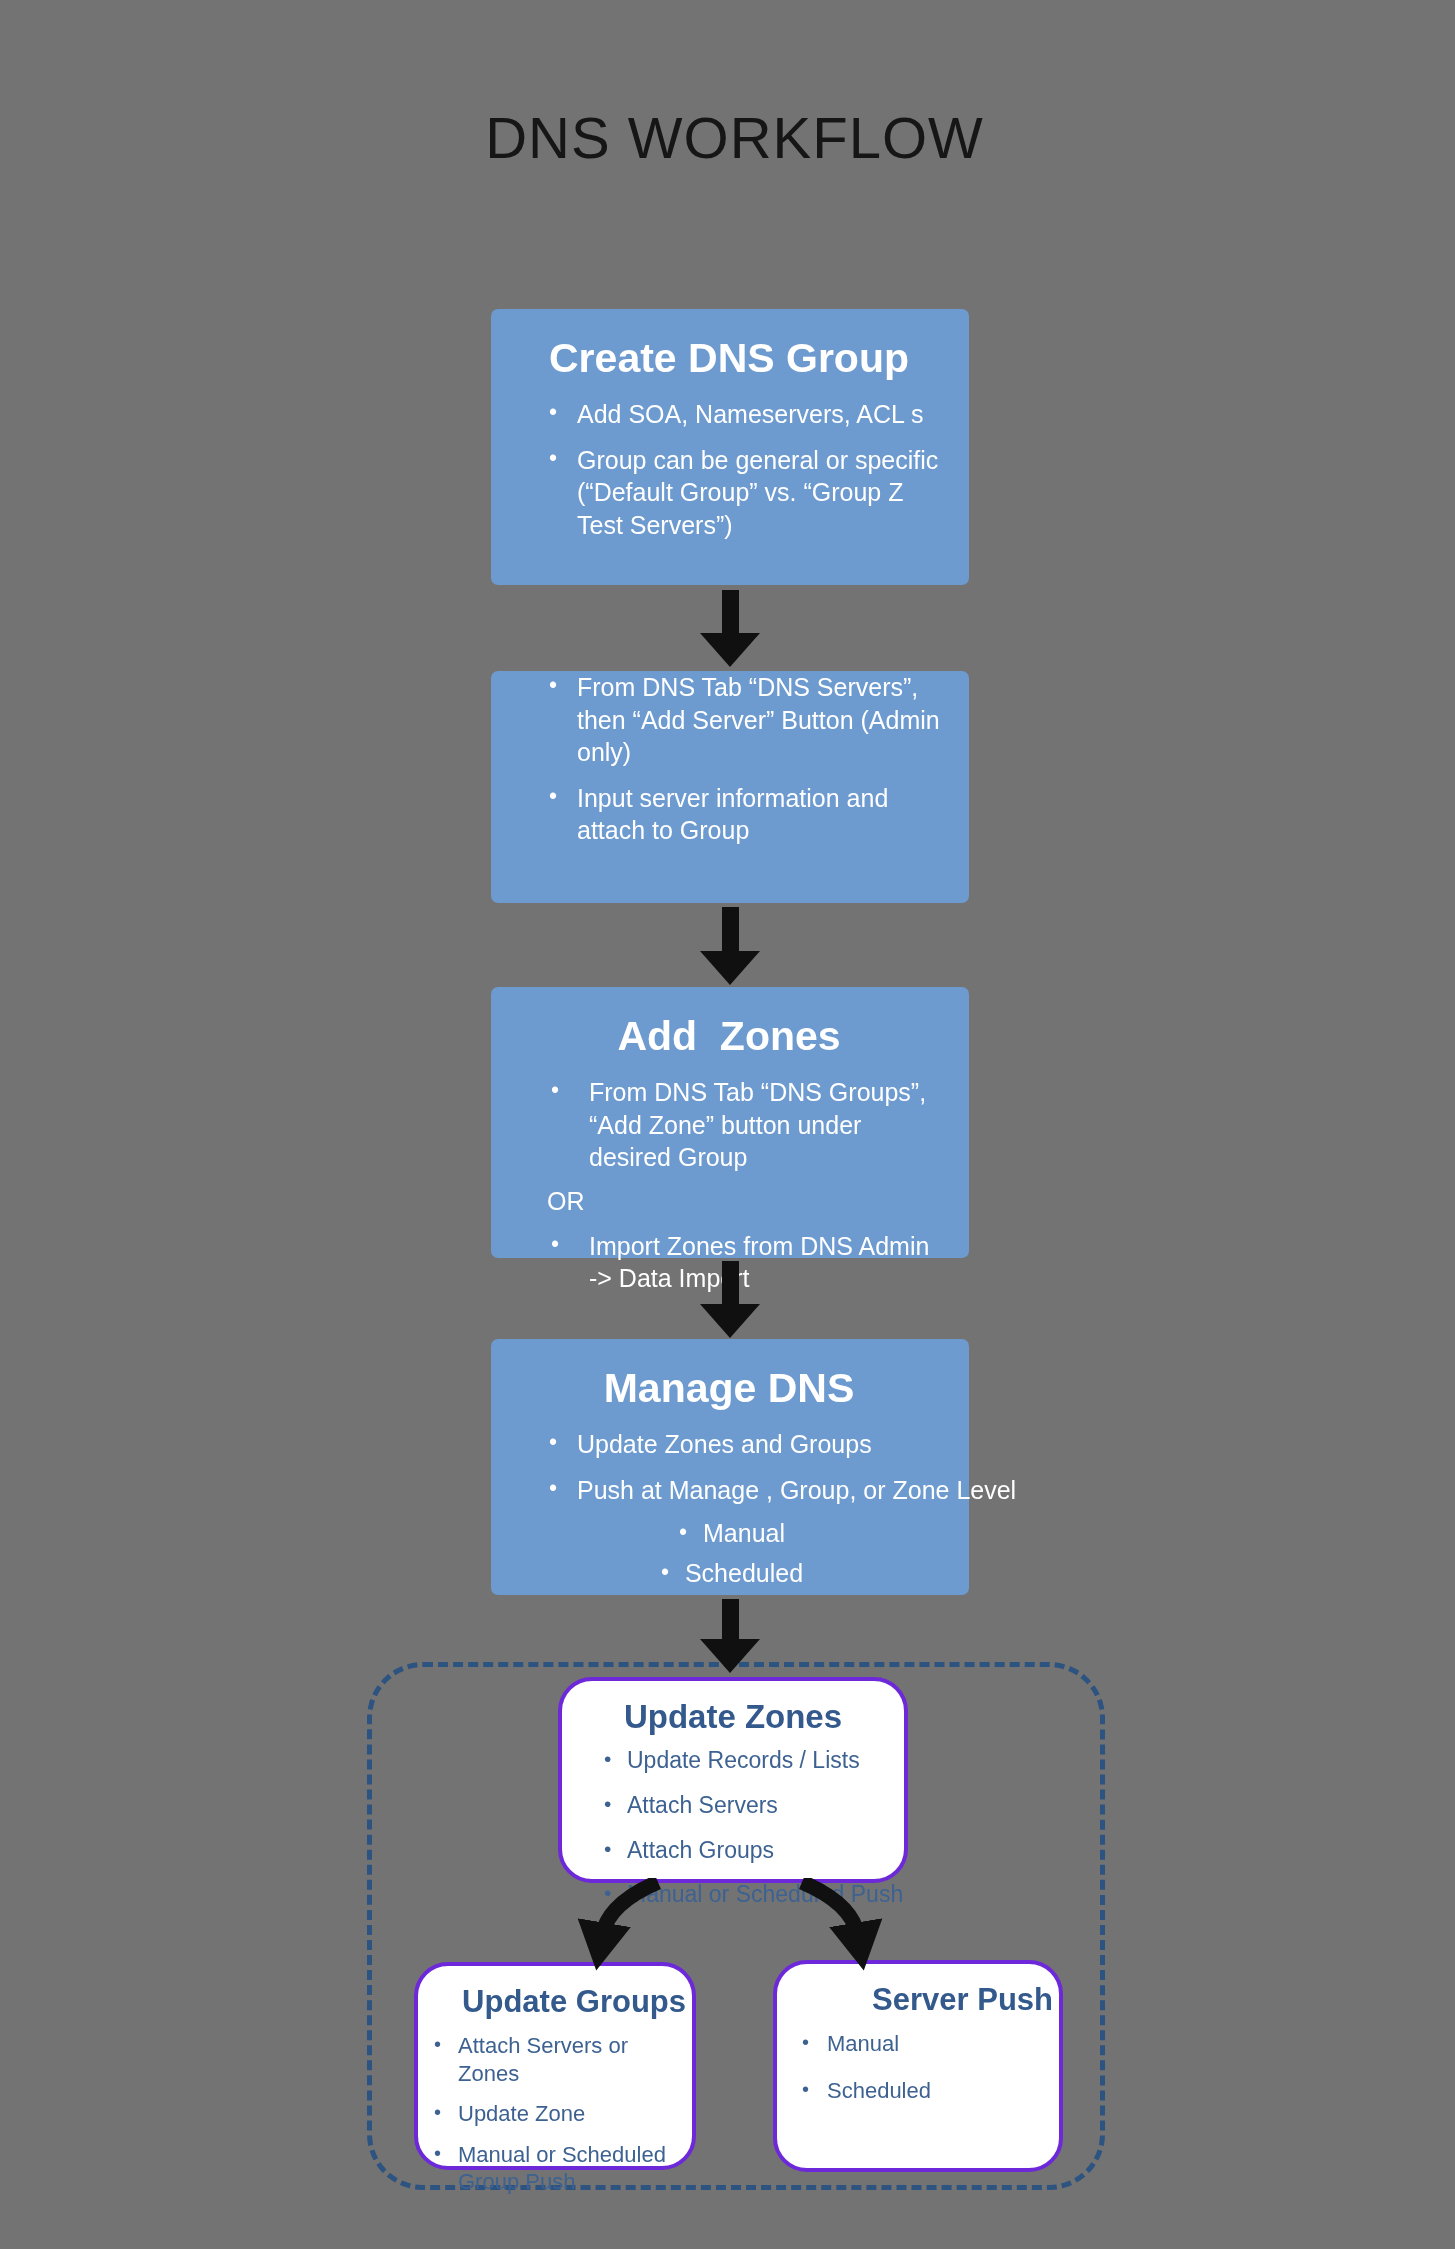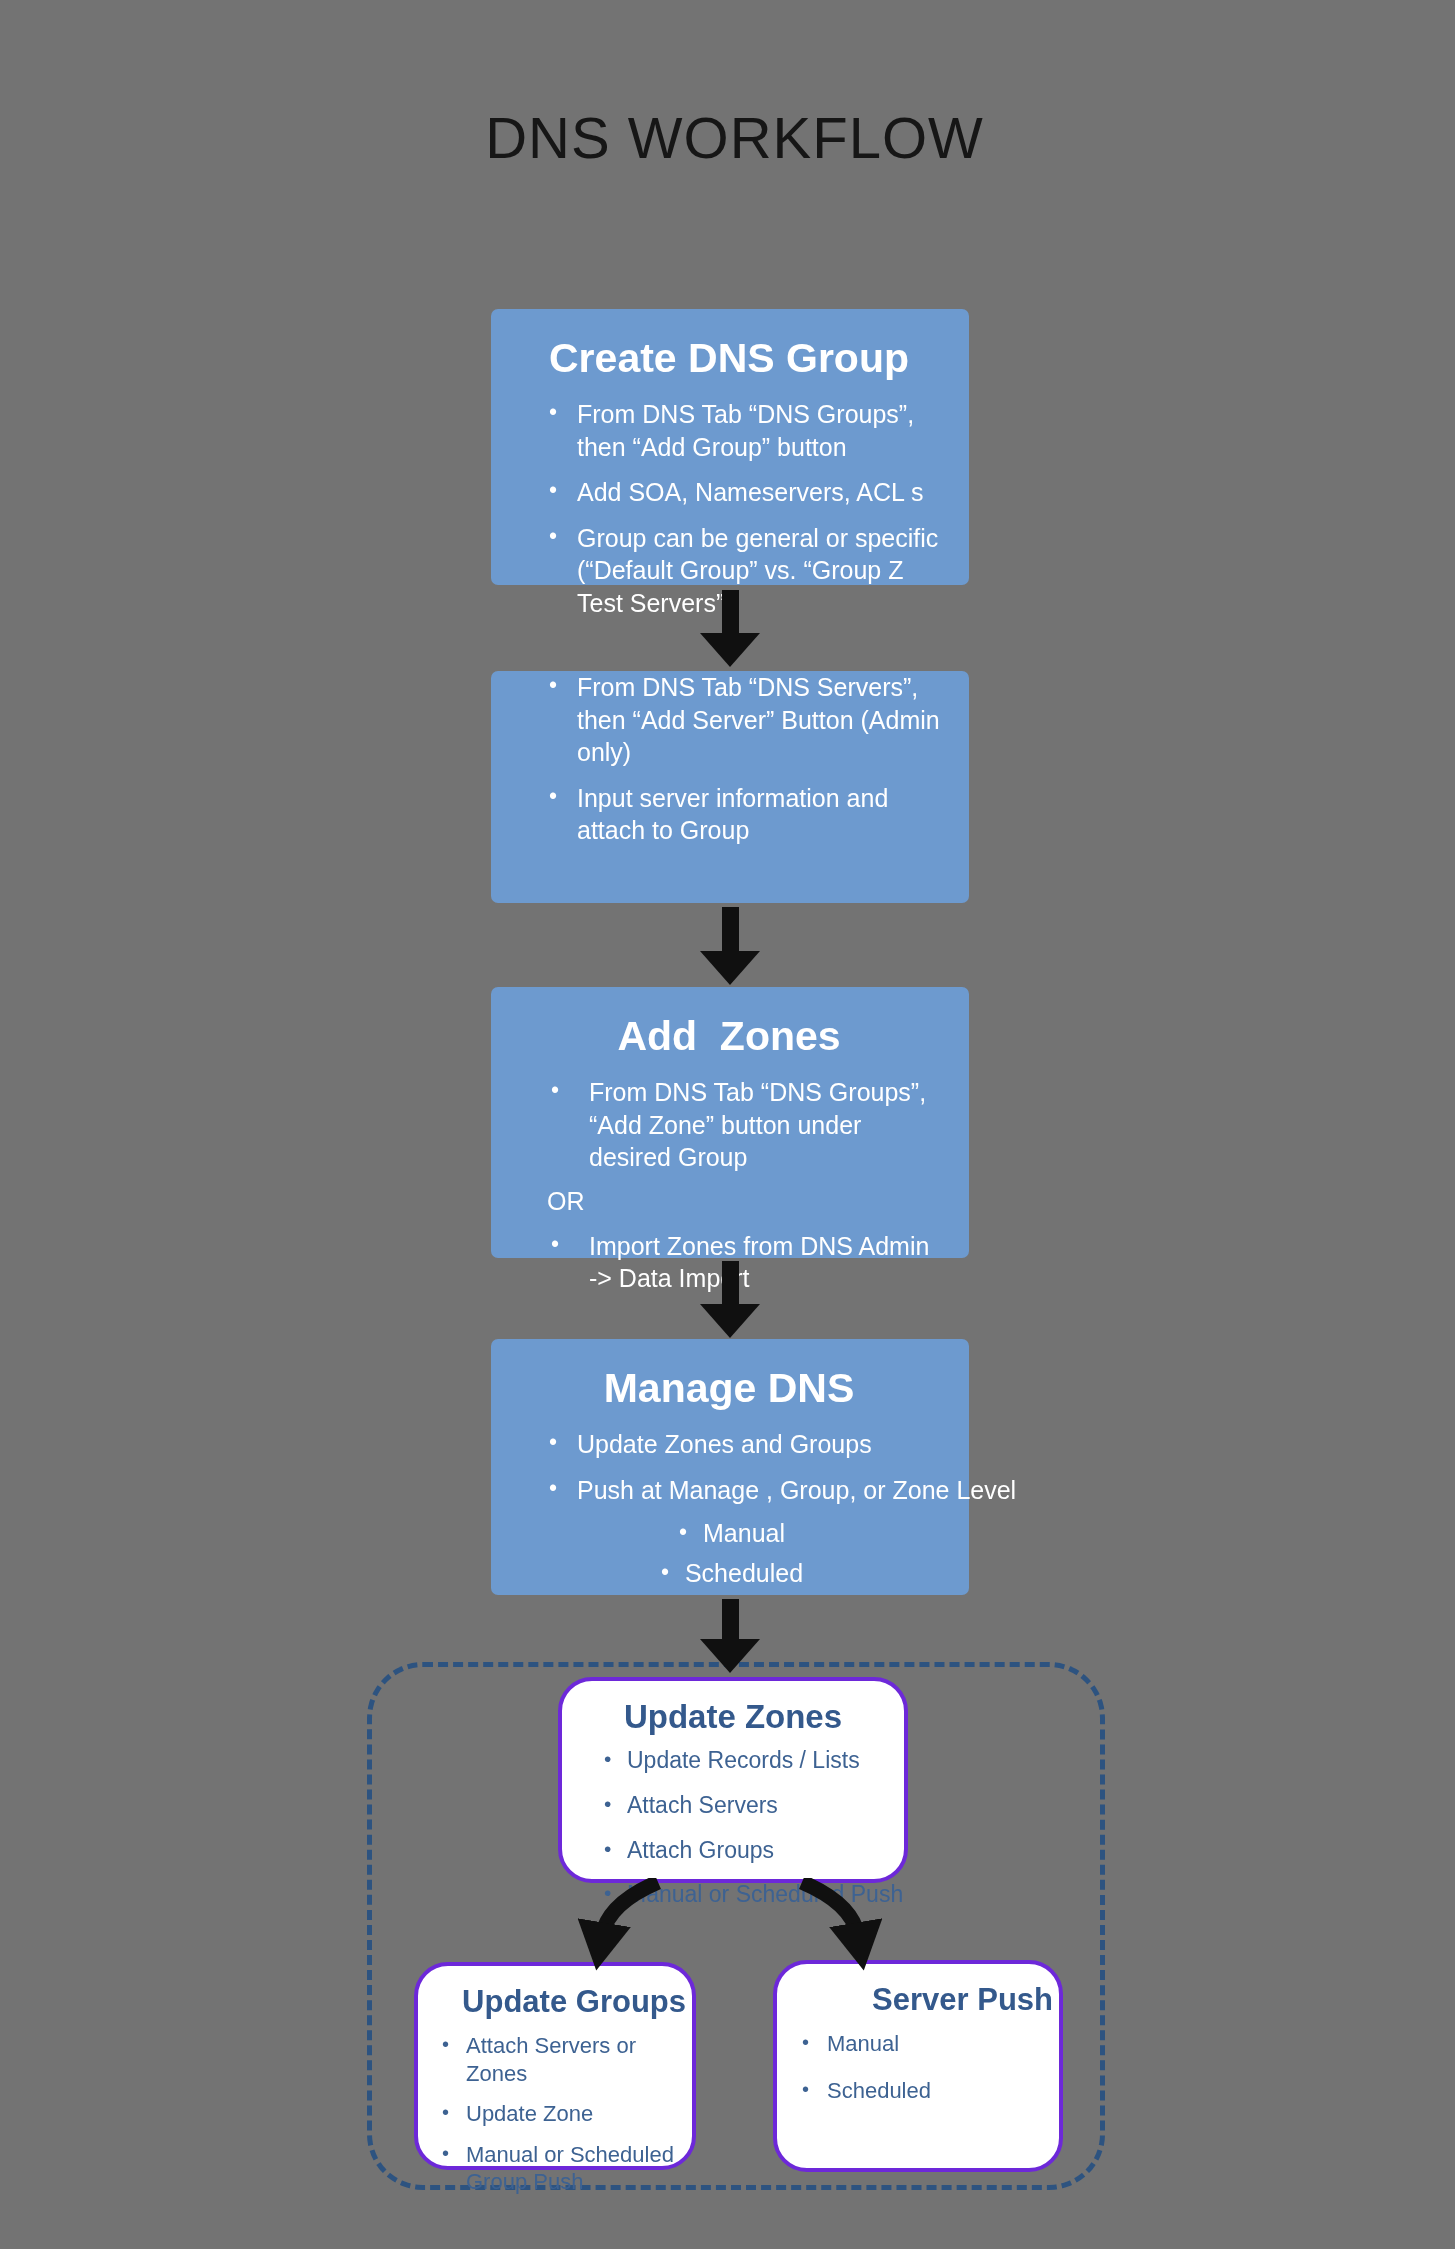--- a/index.html
+++ b/index.html
@@ -74,42 +74,41 @@
   #sb-update-groups .sub-title,#sb-server-push .sub-title{font-size:31px;text-align:right;}
 
   .sub-box ul{list-style:none;margin:0;padding:0;}
   .sub-box li{position:relative;line-height:1.25;}
   .sub-box li::before{content:"\2022";position:absolute;left:0;top:0;}
 
   #sb-update-zones ul{padding-left:28px;}
   #sb-update-zones li{padding-left:37px;margin-bottom:16px;font-size:23px;white-space:nowrap;}
   #sb-update-zones li::before{left:14px;font-size:21px;}
 
-  #sb-update-groups ul{padding-left:24px;padding-right:8px;margin-top:8px;}
+  #sb-update-groups ul{padding-left:16px;padding-right:8px;margin-top:8px;}
   #sb-update-groups li{padding-left:24px;margin-bottom:13px;font-size:22px;}
   #sb-update-groups li::before{font-size:20px;}
 
   #sb-server-push ul{padding-left:25px;}
   #sb-server-push li{padding-left:25px;margin-bottom:19px;font-size:22px;white-space:nowrap;}
   #sb-server-push li::before{font-size:20px;}
 
   
   .curve-arrows{position:absolute;left:540px;top:1878px;z-index:3;}
 </style>
 </head>
 <body>
 
 <div class="canvas">
 
   <h1 class="page-title">DNS WORKFLOW</h1>
 
   <section class="flow-box" id="fb-create">
     <h2 class="flow-title">Create DNS Group</h2>
     <ul>
-      <li>From DNS Tab “DNS Groups”, then “Add Group” button</li>
       <li>Add SOA, Nameservers, ACL s</li>
       <li>Group can be general or specific (“Default Group” vs. “Group Z Test Servers”)</li>
     </ul>
   </section>
 
   <div class="v-arrow" id="va1">
     <div class="stem"></div>
     <div class="head"></div>
   </div>
 

